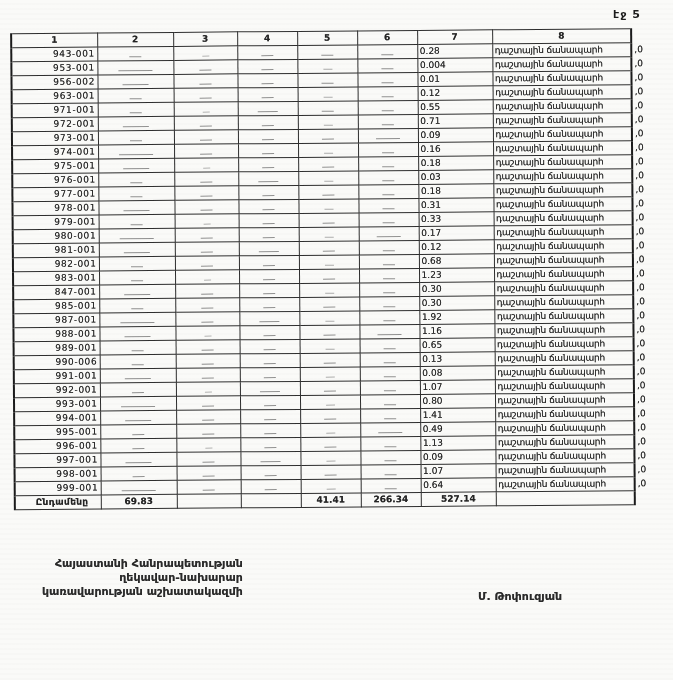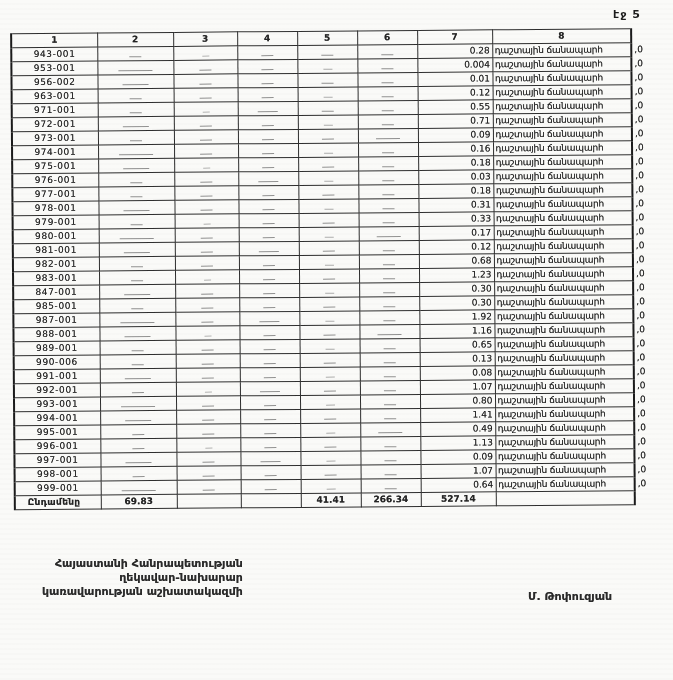--- a/index.html
+++ b/index.html
@@ -48,47 +48,47 @@
     text-shadow:0 0 0.5px rgba(0,0,0,0.55);
   }
   
   thead tr > th { border-top:3px double #1b1b1b; }
   tfoot tr > td { border-bottom:2px solid #1b1b1b; }
   .c1 { border-left:2px solid #1b1b1b !important; }
   .c8 { border-right:2px solid #1b1b1b !important; }
   .mark { border:none !important; background:transparent; font-size:8px; color:#3a3a3a; padding-left:4px; text-align:left; }
 
   thead th { text-align:center; font-weight:bold; font-size:9px; }
-  td.c1 { text-align:center; letter-spacing:0.6px; }
-  td.c7 { text-align:right; }
+  td.c1 { text-align:right; letter-spacing:0.6px; }
+  td.c7 { text-align:left; }
   td.c8 { text-align:left; font-size:8.5px; padding-left:5px; letter-spacing:-0.2px; }
 
   
   td.blank::after {
     content:""; display:block; margin:5px auto 0 auto;
     width:12px; border-top:1.2px solid #6d6d6d; opacity:0.75;
   }
   tbody tr:nth-child(3n) td.blank:nth-child(2)::after { width:26px; }
   tbody tr:nth-child(4n+1) td.blank:nth-child(3)::after { width:7px; opacity:0.5; }
   tbody tr:nth-child(5n) td.blank:nth-child(4)::after { width:20px; }
   tbody tr:nth-child(2n) td.blank:nth-child(5)::after { width:9px; opacity:0.55; }
   tbody tr:nth-child(7n) td.blank:nth-child(6)::after { width:24px; }
   tbody tr:nth-child(6n+2) td.blank:nth-child(2)::after { width:34px; }
 
   tfoot td { font-weight:bold; }
-  tfoot td.tlabel { text-align:left; padding-left:12px; letter-spacing:0.3px; }
+  tfoot td.tlabel { text-align:left; padding-left:20px; letter-spacing:0.3px; }
   tfoot td.tval { text-align:center;margin-left:43px; }
 
   .footer-block {
     position:absolute; left:42px; top:557px;
     font-size:11px; line-height:14px; font-weight:bold;
     color:#2a2a2a; text-shadow:0 0 0.5px rgba(0,0,0,0.5);text-align:right;
   }
   .signature {
-    position:absolute; left:528px; top:590px;
+    position:absolute; left:478px; top:590px;
     font-size:11px; font-weight:bold; color:#2a2a2a;
     text-shadow:0 0 0.5px rgba(0,0,0,0.5);
   }
 </style>
 </head>
 <body>
 
 <div class="page-label">էջ 5</div>
 
 <div class="scan-wrap">

